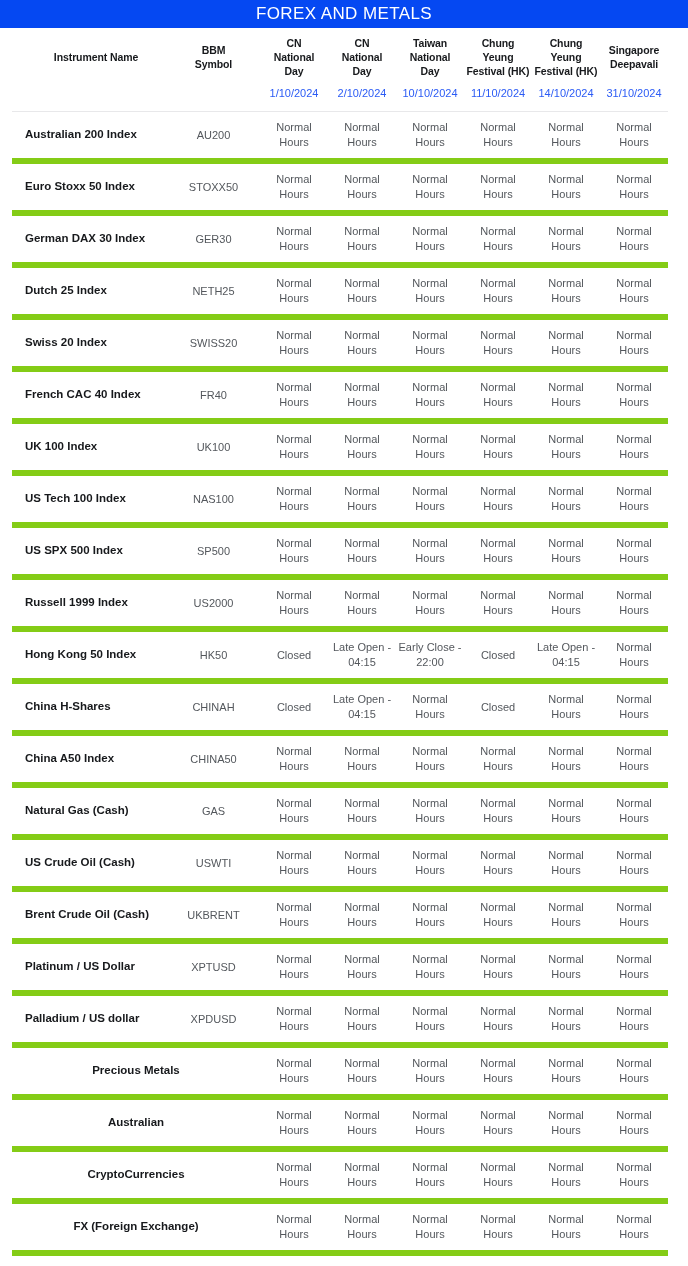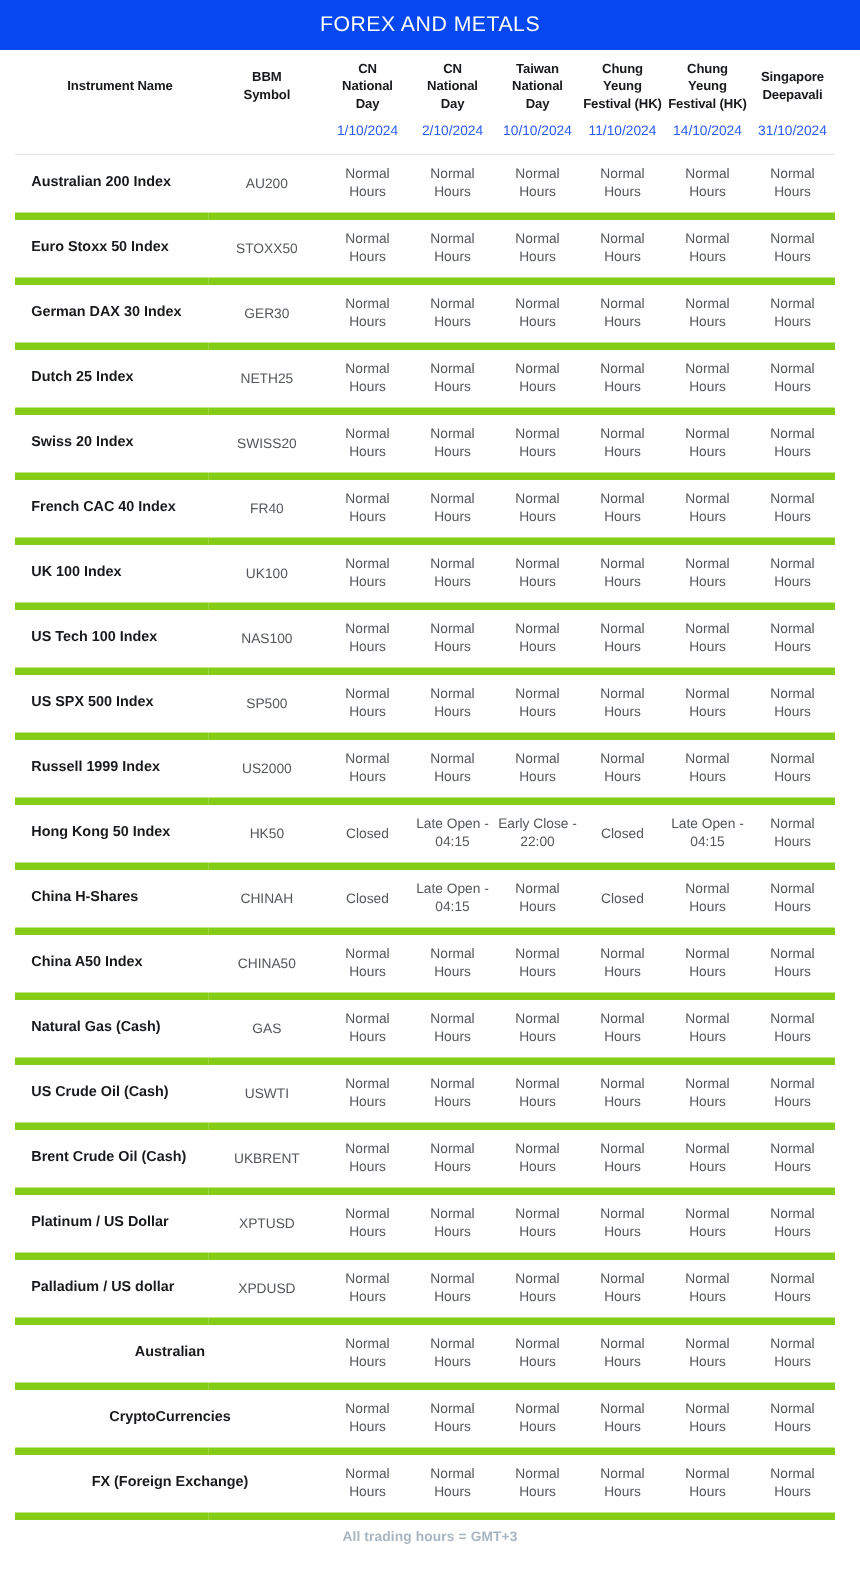--- a/index.html
+++ b/index.html
@@ -5,21 +5,21 @@
   html, body { margin: 0; padding: 0; }
   body {
     width: 688px;
     height: 1266px;
     background: #ffffff;
     font-family: "Liberation Sans", sans-serif;
     -webkit-font-smoothing: antialiased;
     overflow: hidden;
   }
   .title-bar {
-    height: 40px;
+    height: 28px;
     background: #0548f2;
     color: #ffffff;
     display: flex;
     align-items: center;
     justify-content: center;
     font-size: 17px;
     font-weight: 500;
     letter-spacing: 0.4px;
   }
   table.hours-table {
@@ -424,20 +424,35 @@
         <td>Normal
 Hours</td>
         <td>Normal
 Hours</td>
         <td>Normal
 Hours</td>
         <td>Normal
 Hours</td>
       </tr>
       <tr>
+        <td class="group-name" colspan="2">Precious Metals</td>
+        <td>Normal
+Hours</td>
+        <td>Normal
+Hours</td>
+        <td>Normal
+Hours</td>
+        <td>Normal
+Hours</td>
+        <td>Normal
+Hours</td>
+        <td>Normal
+Hours</td>
+      </tr>
+      <tr>
         <td class="group-name" colspan="2">Australian</td>
         <td>Normal
 Hours</td>
         <td>Normal
 Hours</td>
         <td>Normal
 Hours</td>
         <td>Normal
 Hours</td>
         <td>Normal

